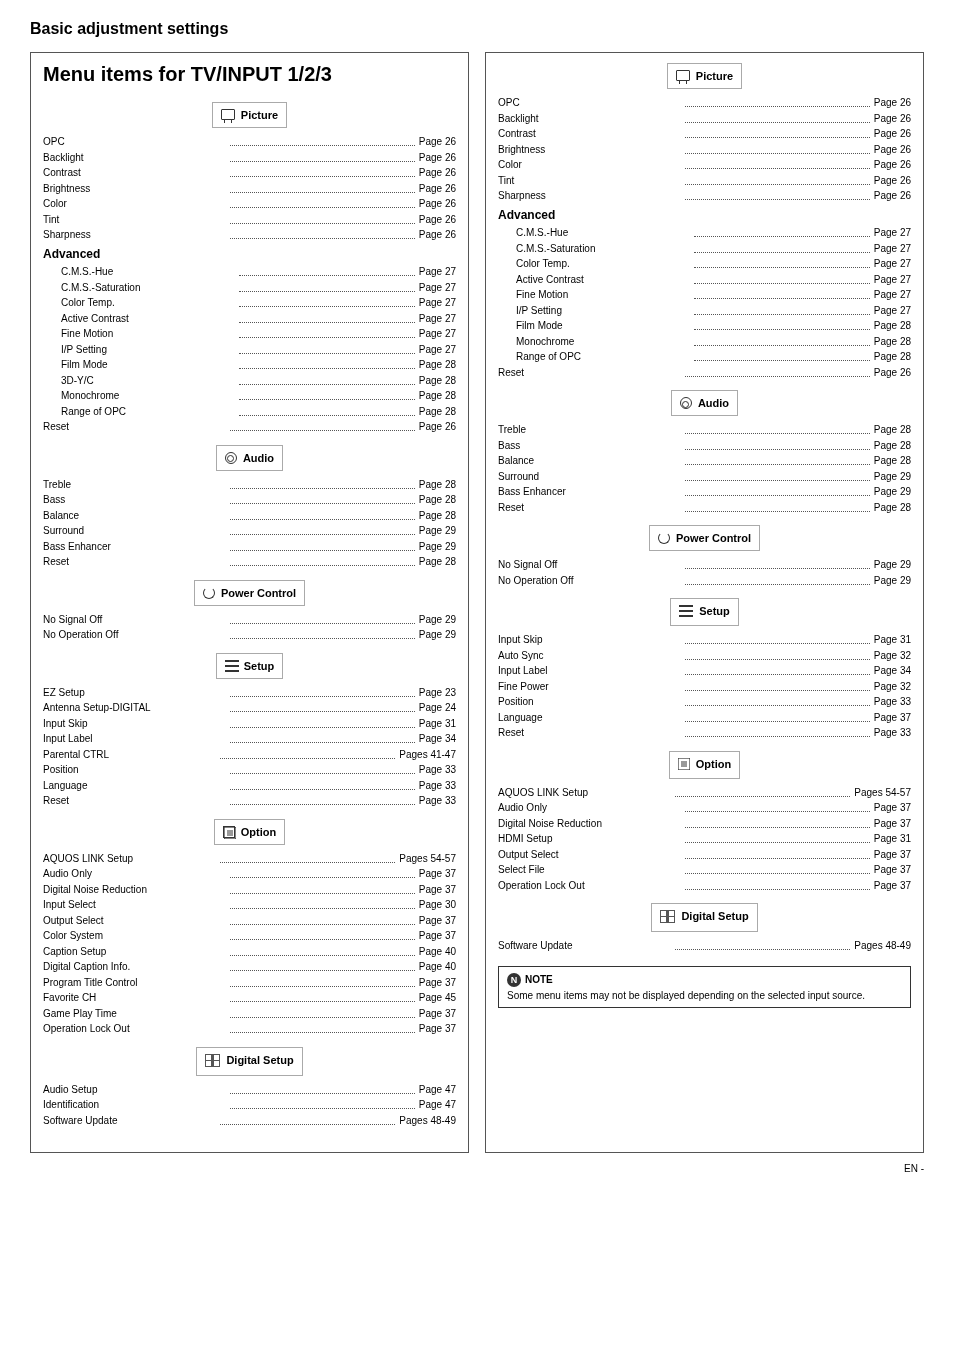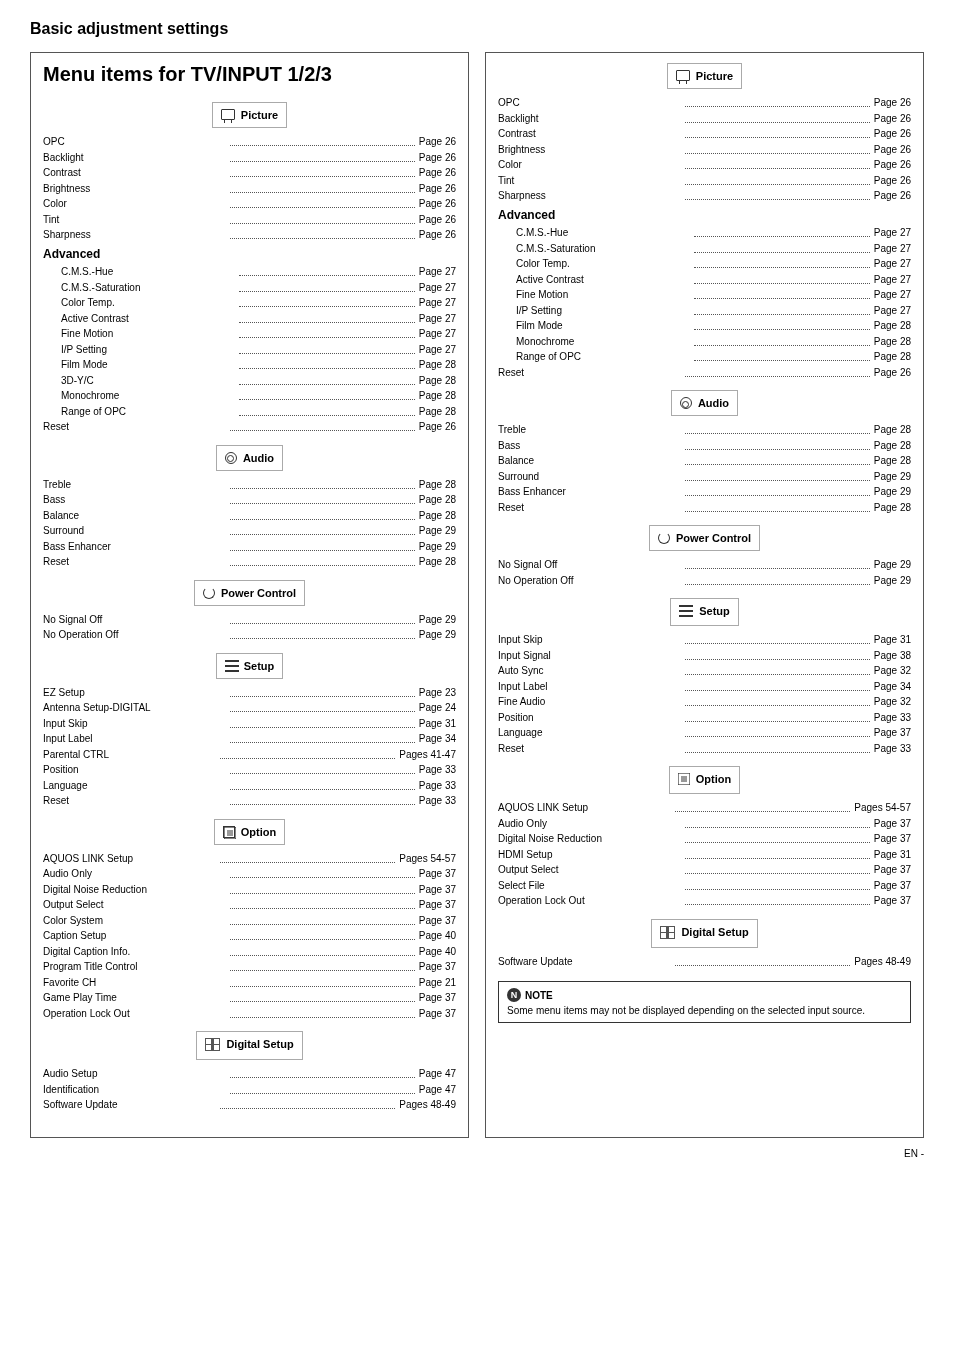--- a/index.html
+++ b/index.html
@@ -413,20 +413,25 @@
             <span class="menu-item-name">Audio Only</span>
             <span class="dots"></span>
             <span class="menu-item-page">Page 37</span>
           </div>
         <div class="menu-row">
             <span class="menu-item-name">Digital Noise Reduction</span>
             <span class="dots"></span>
             <span class="menu-item-page">Page 37</span>
           </div>
         <div class="menu-row">
+            <span class="menu-item-name">Input Select</span>
+            <span class="dots"></span>
+            <span class="menu-item-page">Page 30</span>
+          </div>
+        <div class="menu-row">
             <span class="menu-item-name">Output Select</span>
             <span class="dots"></span>
             <span class="menu-item-page">Page 37</span>
           </div>
         <div class="menu-row">
             <span class="menu-item-name">Color System</span>
             <span class="dots"></span>
             <span class="menu-item-page">Page 37</span>
           </div>
         <div class="menu-row">
@@ -440,21 +445,21 @@
             <span class="menu-item-page">Page 40</span>
           </div>
         <div class="menu-row">
             <span class="menu-item-name">Program Title Control</span>
             <span class="dots"></span>
             <span class="menu-item-page">Page 37</span>
           </div>
         <div class="menu-row">
             <span class="menu-item-name">Favorite CH</span>
             <span class="dots"></span>
-            <span class="menu-item-page">Page 21</span>
+            <span class="menu-item-page">Page 45</span>
           </div>
         <div class="menu-row">
             <span class="menu-item-name">Game Play Time</span>
             <span class="dots"></span>
             <span class="menu-item-page">Page 37</span>
           </div>
         <div class="menu-row">
             <span class="menu-item-name">Operation Lock Out</span>
             <span class="dots"></span>
             <span class="menu-item-page">Page 37</span>
@@ -663,36 +668,31 @@
         </span>
         <span class="section-header-text">Setup</span>
       </div>
       <div class="menu-list">
         <div class="menu-row">
             <span class="menu-item-name">Input Skip</span>
             <span class="dots"></span>
             <span class="menu-item-page">Page 31</span>
           </div>
         <div class="menu-row">
-            <span class="menu-item-name">Input Signal</span>
-            <span class="dots"></span>
-            <span class="menu-item-page">Page 38</span>
-          </div>
-        <div class="menu-row">
             <span class="menu-item-name">Auto Sync</span>
             <span class="dots"></span>
             <span class="menu-item-page">Page 32</span>
           </div>
         <div class="menu-row">
             <span class="menu-item-name">Input Label</span>
             <span class="dots"></span>
             <span class="menu-item-page">Page 34</span>
           </div>
         <div class="menu-row">
-            <span class="menu-item-name">Fine Audio</span>
+            <span class="menu-item-name">Fine Power</span>
             <span class="dots"></span>
             <span class="menu-item-page">Page 32</span>
           </div>
         <div class="menu-row">
             <span class="menu-item-name">Position</span>
             <span class="dots"></span>
             <span class="menu-item-page">Page 33</span>
           </div>
         <div class="menu-row">
             <span class="menu-item-name">Language</span>

